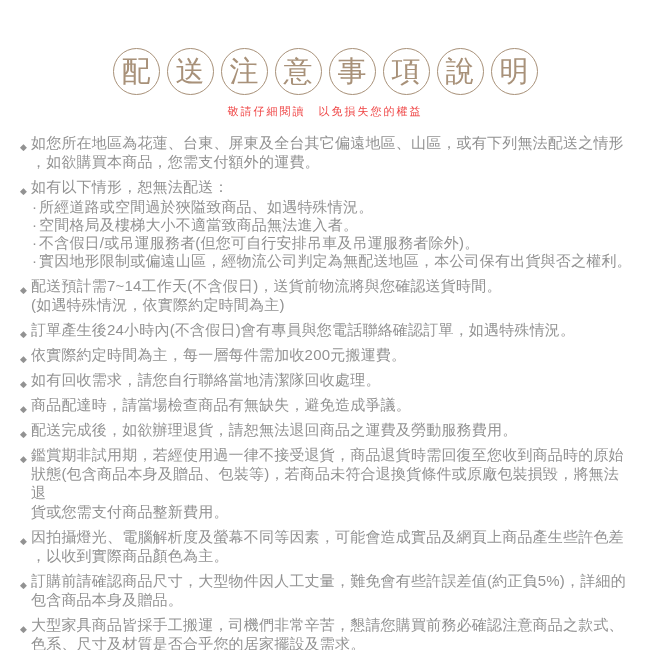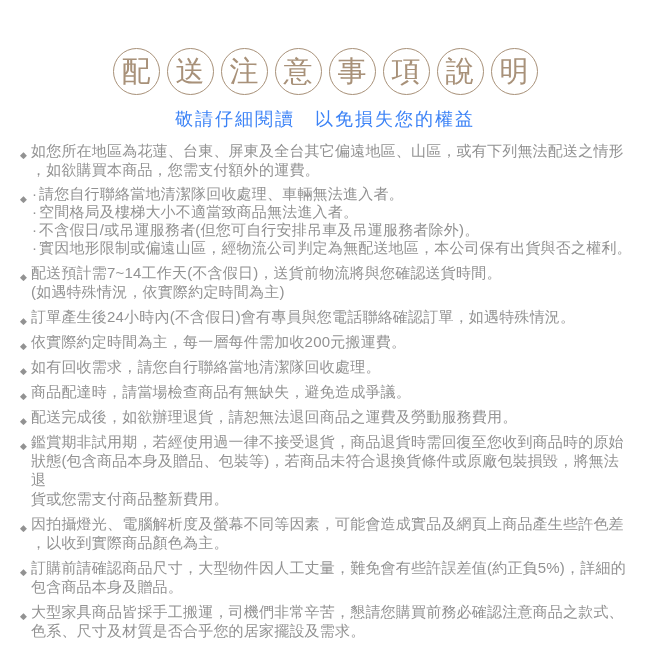--- a/index.html
+++ b/index.html
@@ -26,24 +26,24 @@
     border-radius: 50%;
     color: #a89179;
     font-size: 29px;
     line-height: 45px;
     text-align: center;
     display: inline-block;
     font-weight: 400;
   }
   .subtitle {
     text-align: center;
-    color: #3b82f6;
-    font-size: 18px;
+    color: #ef4444;
+    font-size: 11px;
     letter-spacing: 2px;
-    margin-top: 14px;
+    margin-top: 6px;
     line-height: 20px;
   }
 
   
   .content {
     padding: 12px 16px 0 20px;
     color: #929292;
     font-size: 15px;
     line-height: 19px;
     letter-spacing: 0.2px;
@@ -97,24 +97,25 @@
   <main class="content">
 
     <div class="notice">
       <span class="bullet">◆</span>
       <div class="ntext">如您所在地區為花蓮、台東、屏東及全台其它偏遠地區、山區，或有下列無法配送之情形
 ，如欲購買本商品，您需支付額外的運費。</div>
     </div>
 
     <div class="notice">
       <span class="bullet">◆</span>
+      <div class="ntext">如有以下情形，恕無法配送：</div>
       <div class="sub-list">
         <div class="sub-item">
           <span class="sub-bullet">·</span>
-          <div class="ntext">請您自行聯絡當地清潔隊回收處理、車輛無法進入者。</div>
+          <div class="ntext">所經道路或空間過於狹隘致商品、如遇特殊情況。</div>
         </div>
         <div class="sub-item">
           <span class="sub-bullet">·</span>
           <div class="ntext">空間格局及樓梯大小不適當致商品無法進入者。</div>
         </div>
         <div class="sub-item">
           <span class="sub-bullet">·</span>
           <div class="ntext">不含假日/或吊運服務者(但您可自行安排吊車及吊運服務者除外)。</div>
         </div>
         <div class="sub-item">

